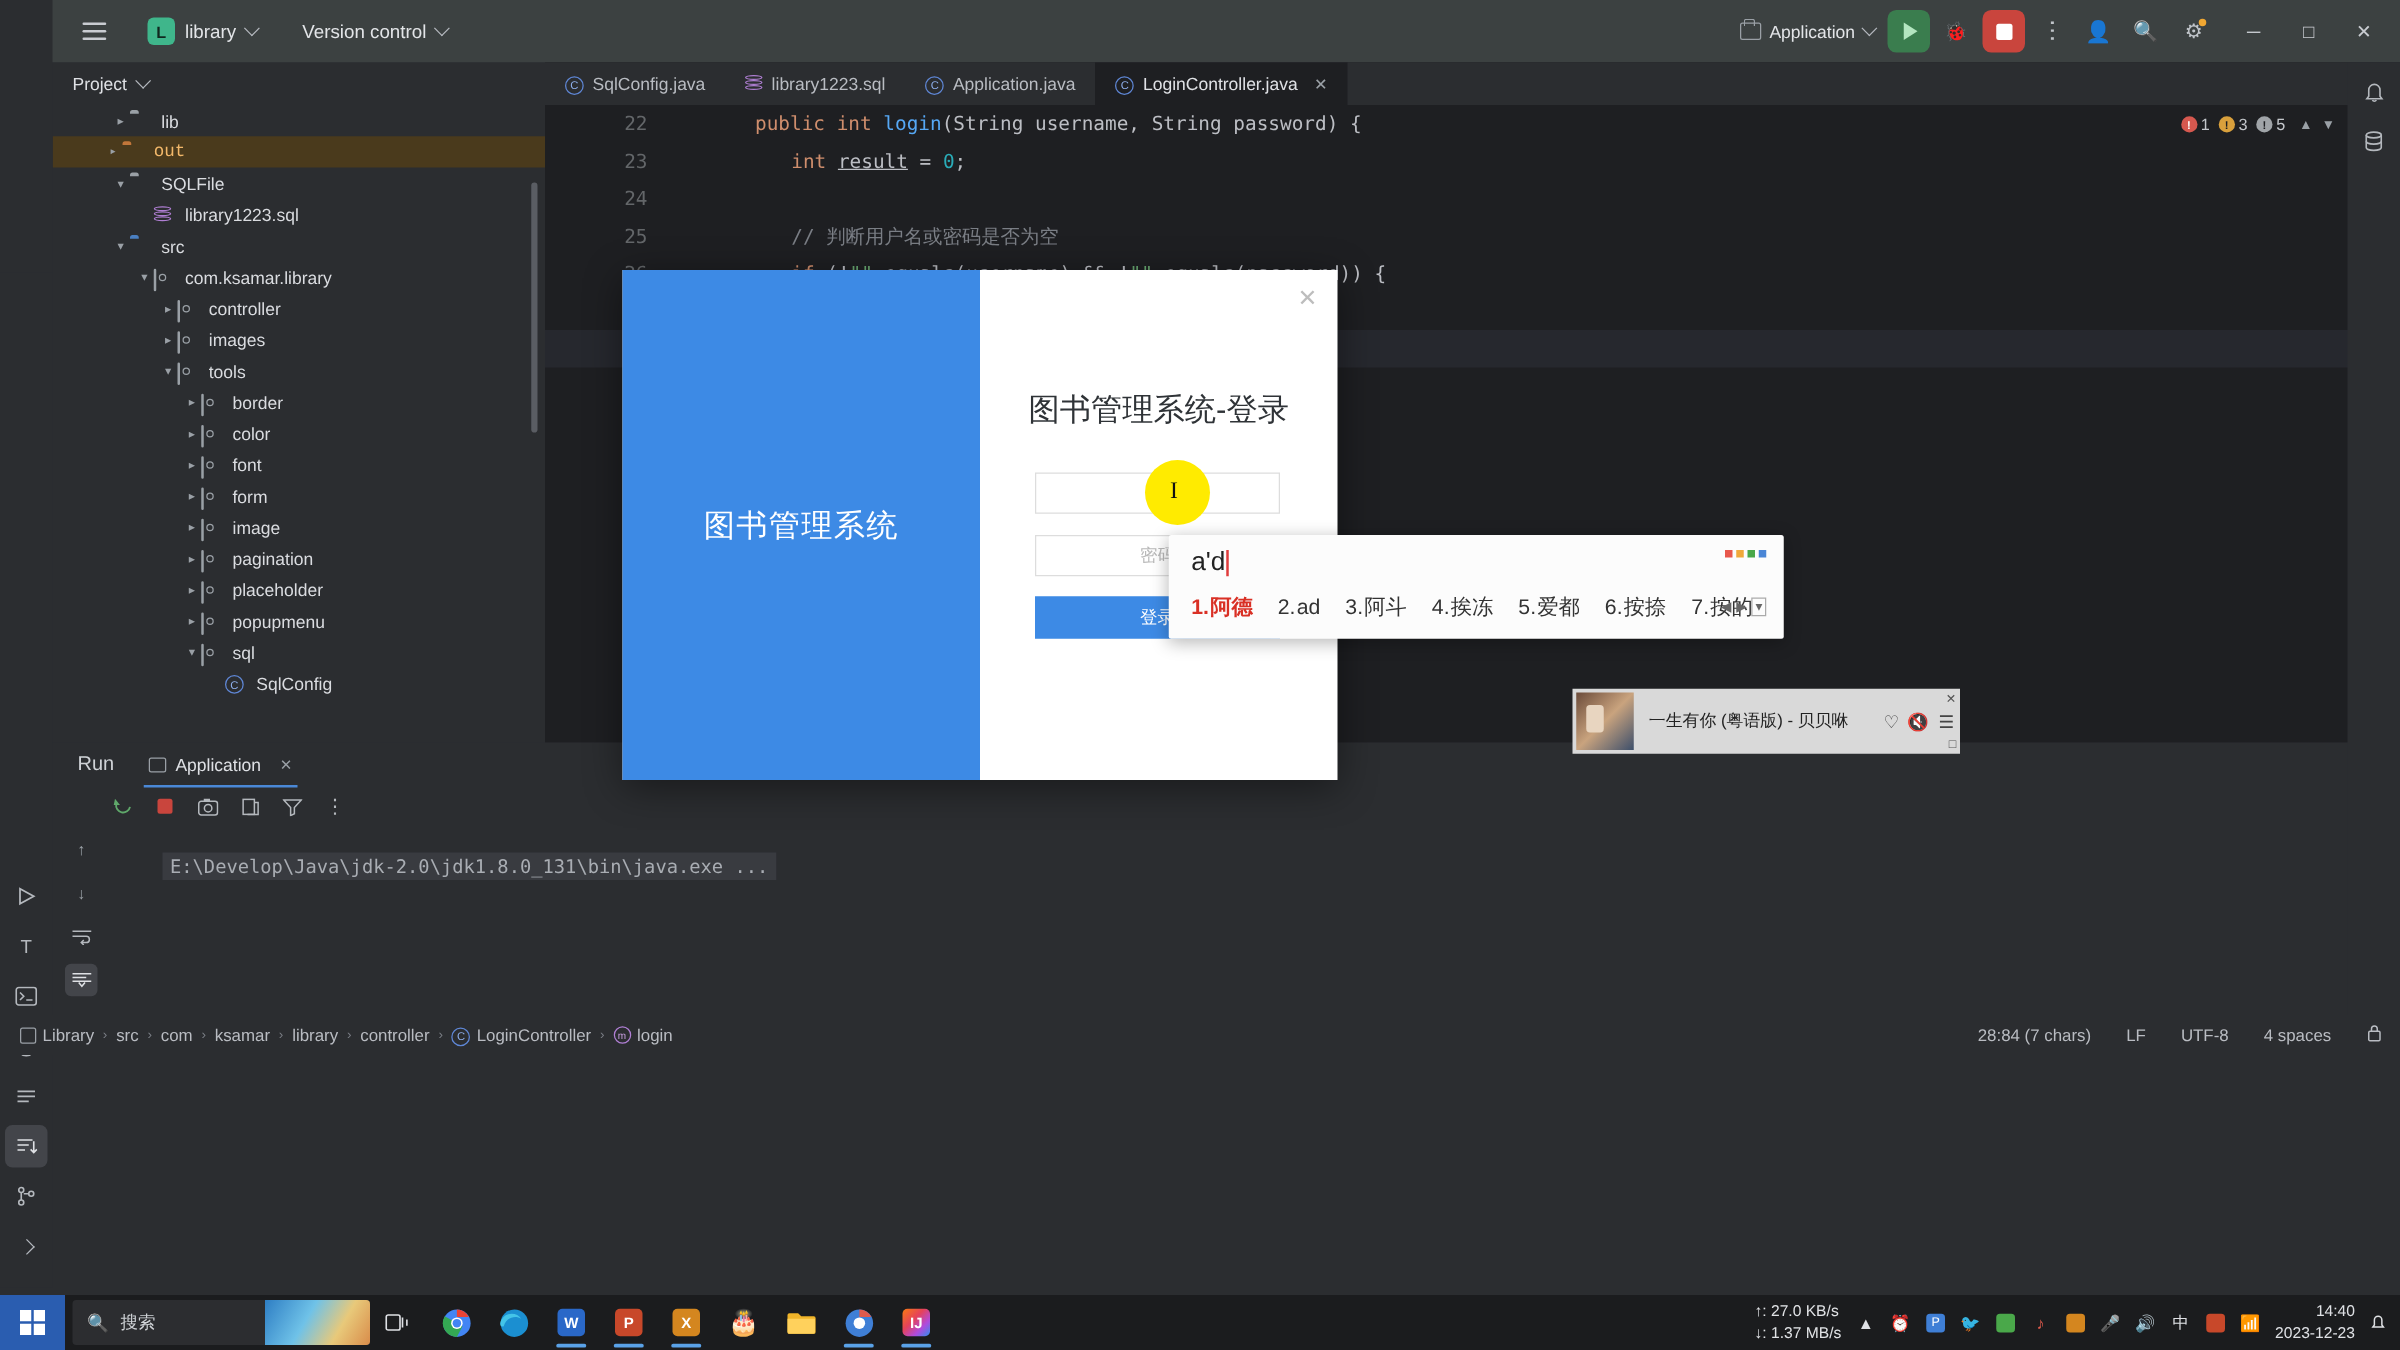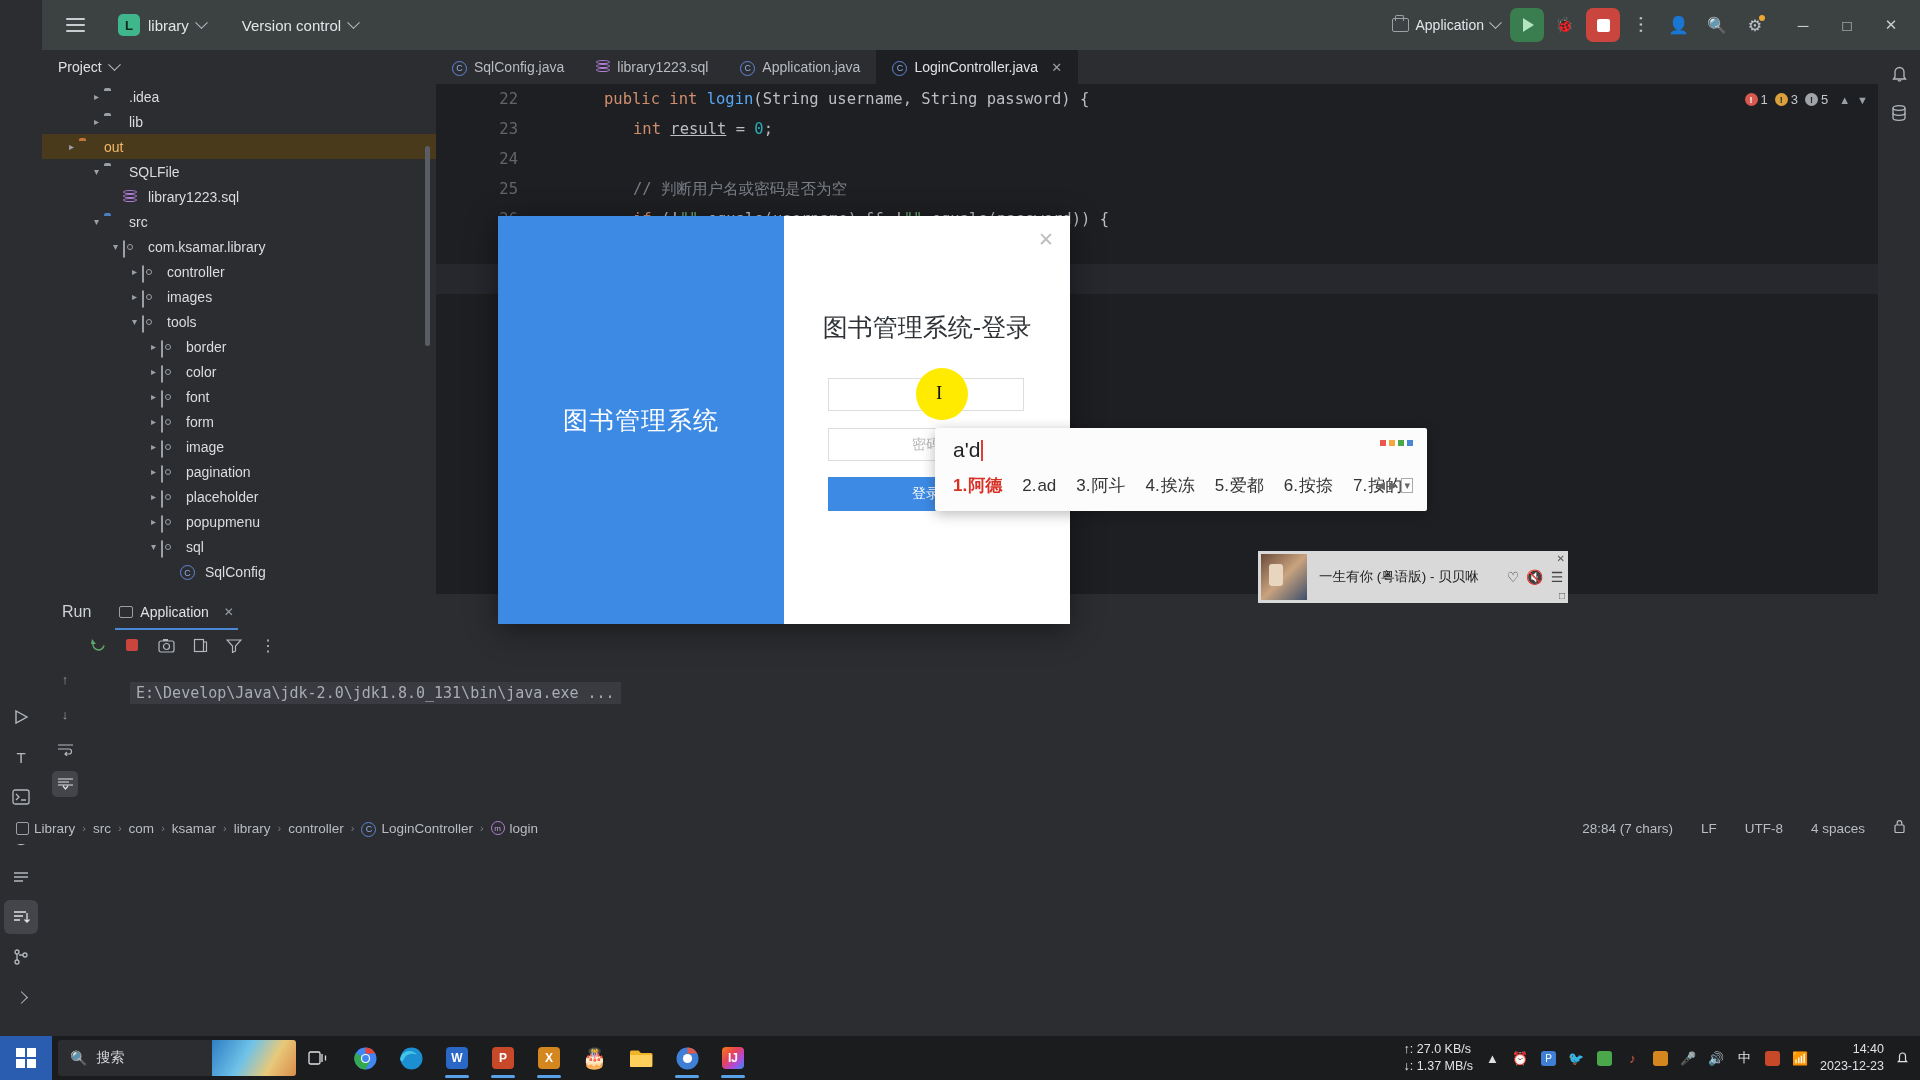--- a/index.html
+++ b/index.html
@@ -317,28 +317,23 @@
 
   <div class="projpanel">
     <div class="projhead">
       <span>Project</span>
       <span class="chev"></span>
     </div>
     <div class="tree" id="tree-root">
         <div class="trow" style="padding-left: 47px;">
           <span class="tarrow closed"></span>
           <span class="ticon"><span class="folder"></span></span>
-          <span class="tlabel">.idea</span>
-        </div>
-        <div class="trow" style="padding-left: 47px;">
-          <span class="tarrow closed"></span>
-          <span class="ticon"><span class="folder"></span></span>
           <span class="tlabel">lib</span>
         </div>
-        <div class="trow hl" style="padding-left: 22px;">
+        <div class="trow hl" style="padding-left: 41px; font-family: Liberation Mono, monospace;">
           <span class="tarrow closed"></span>
           <span class="ticon"><span class="folder orange"></span></span>
           <span class="tlabel">out</span>
         </div>
         <div class="trow" style="padding-left: 47px;">
           <span class="tarrow open"></span>
           <span class="ticon"><span class="folder"></span></span>
           <span class="tlabel">SQLFile</span>
         </div>
         <div class="trow" style="padding-left: 66px;">

